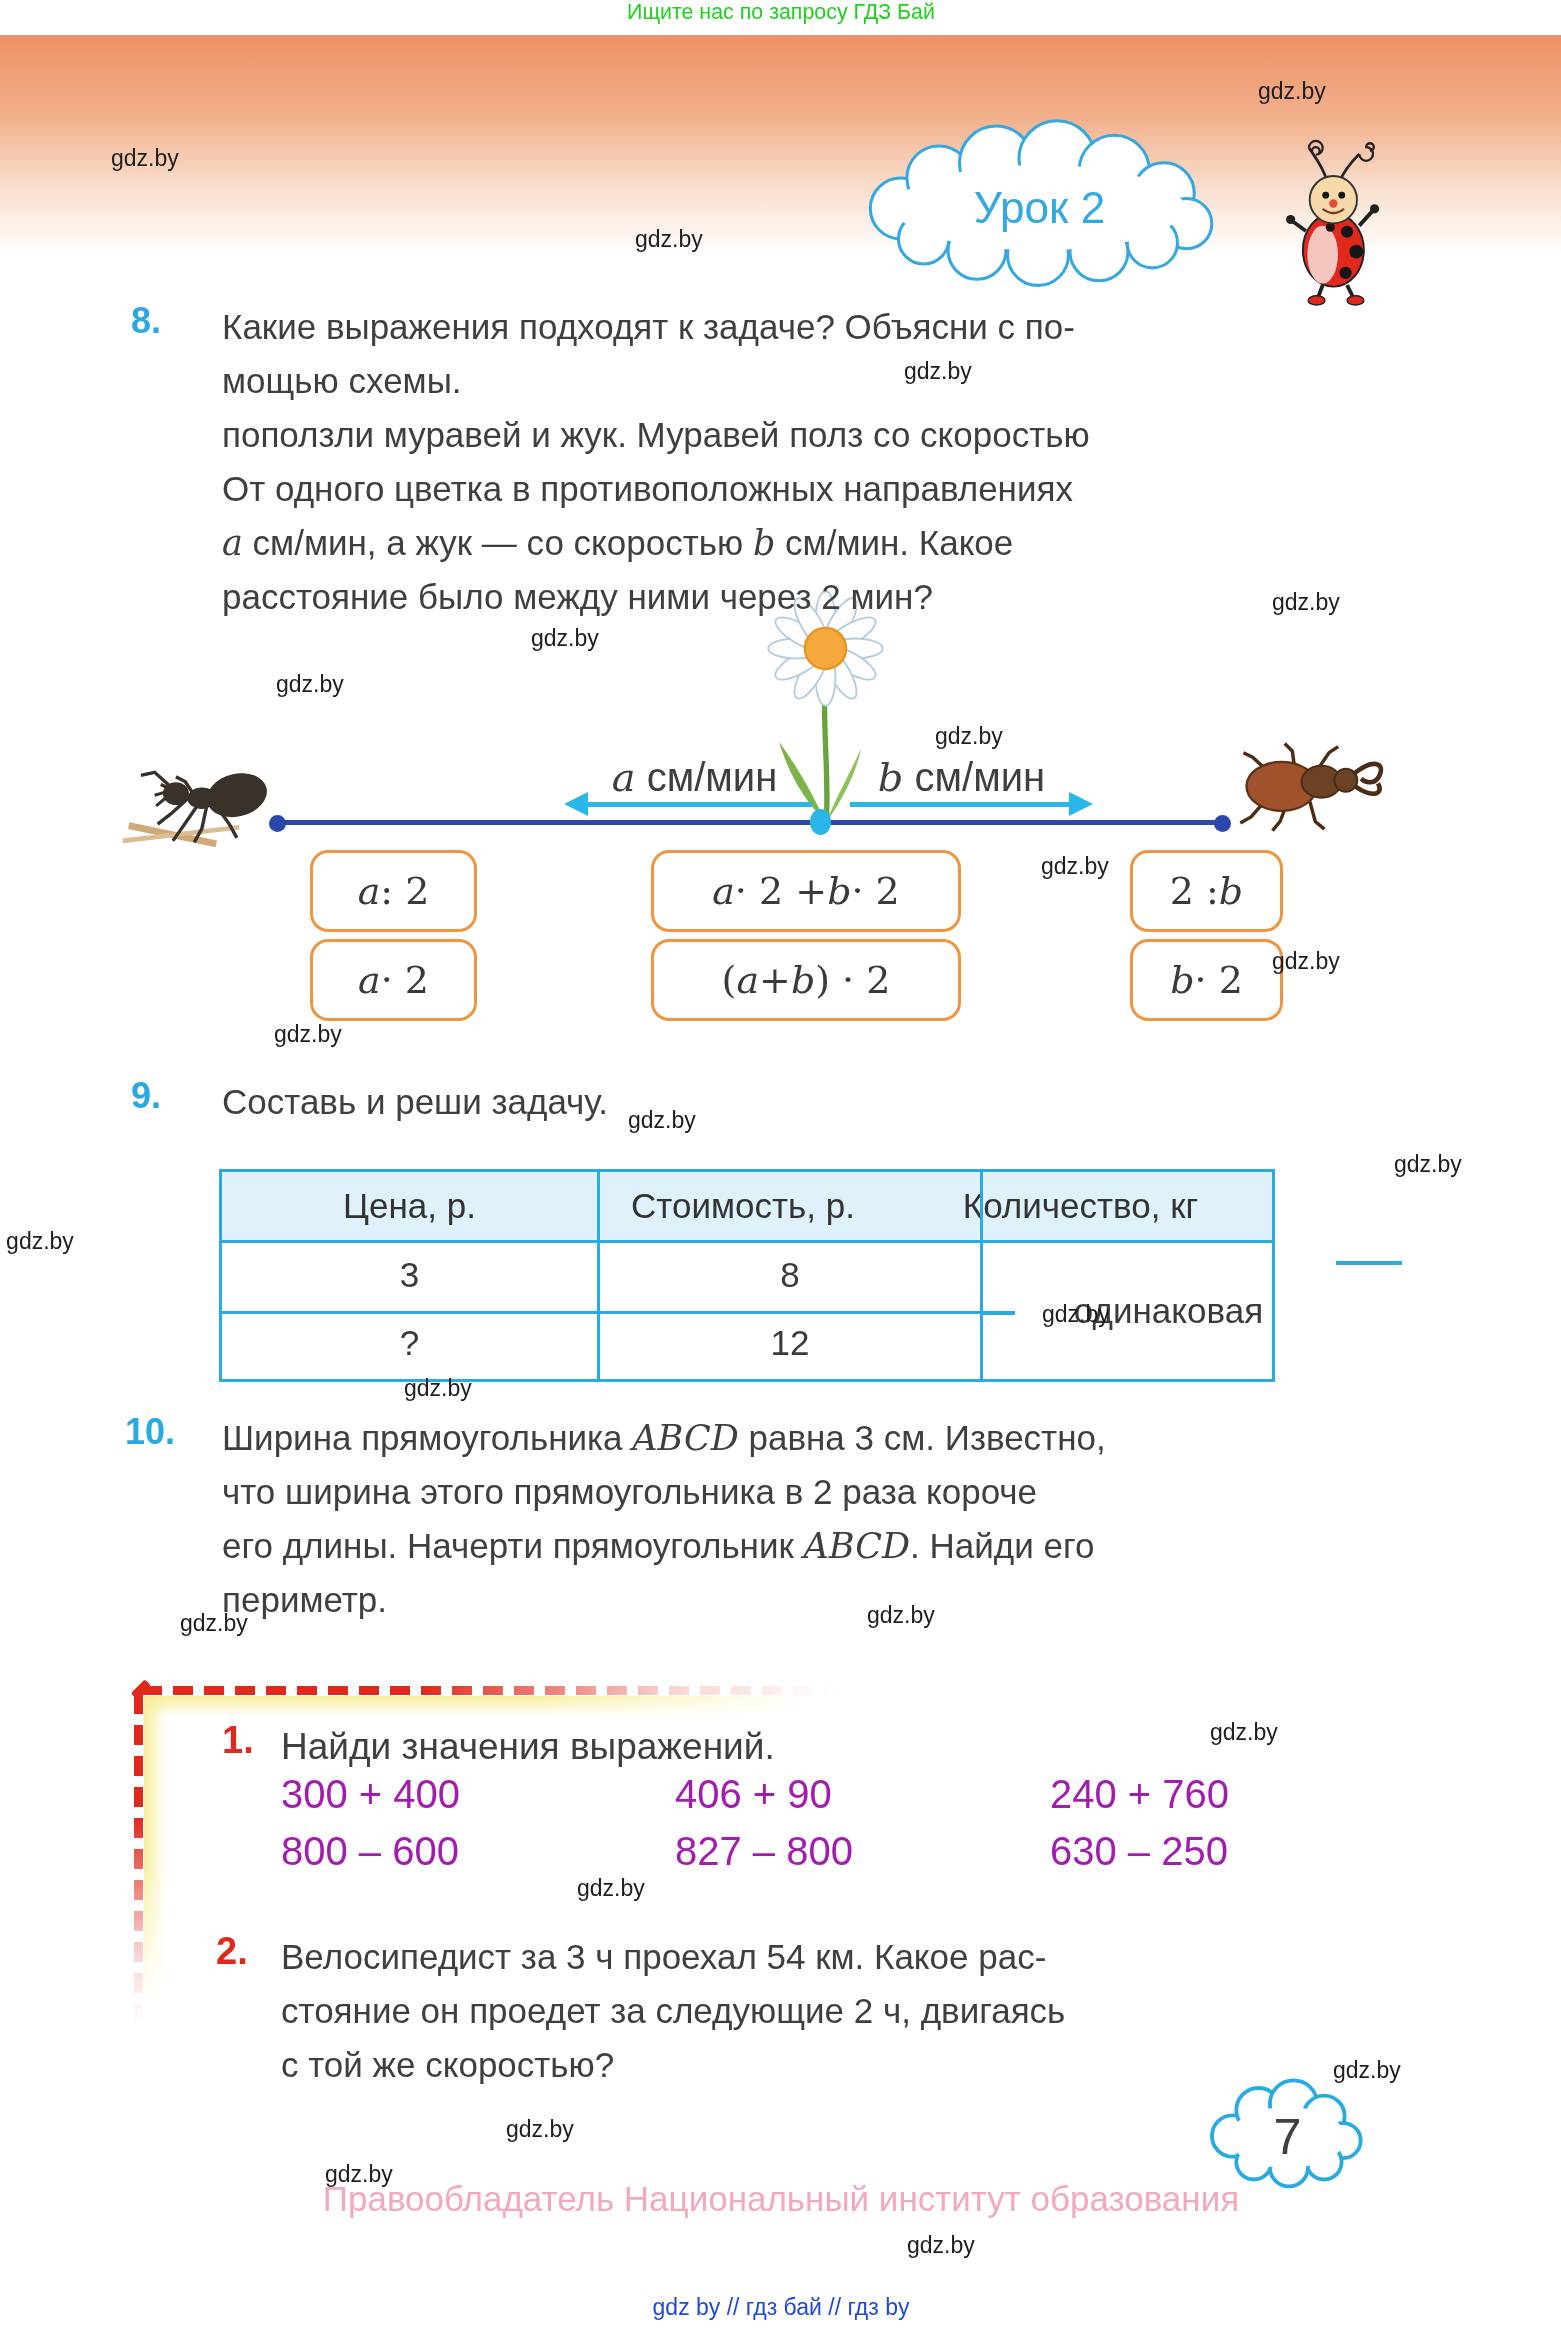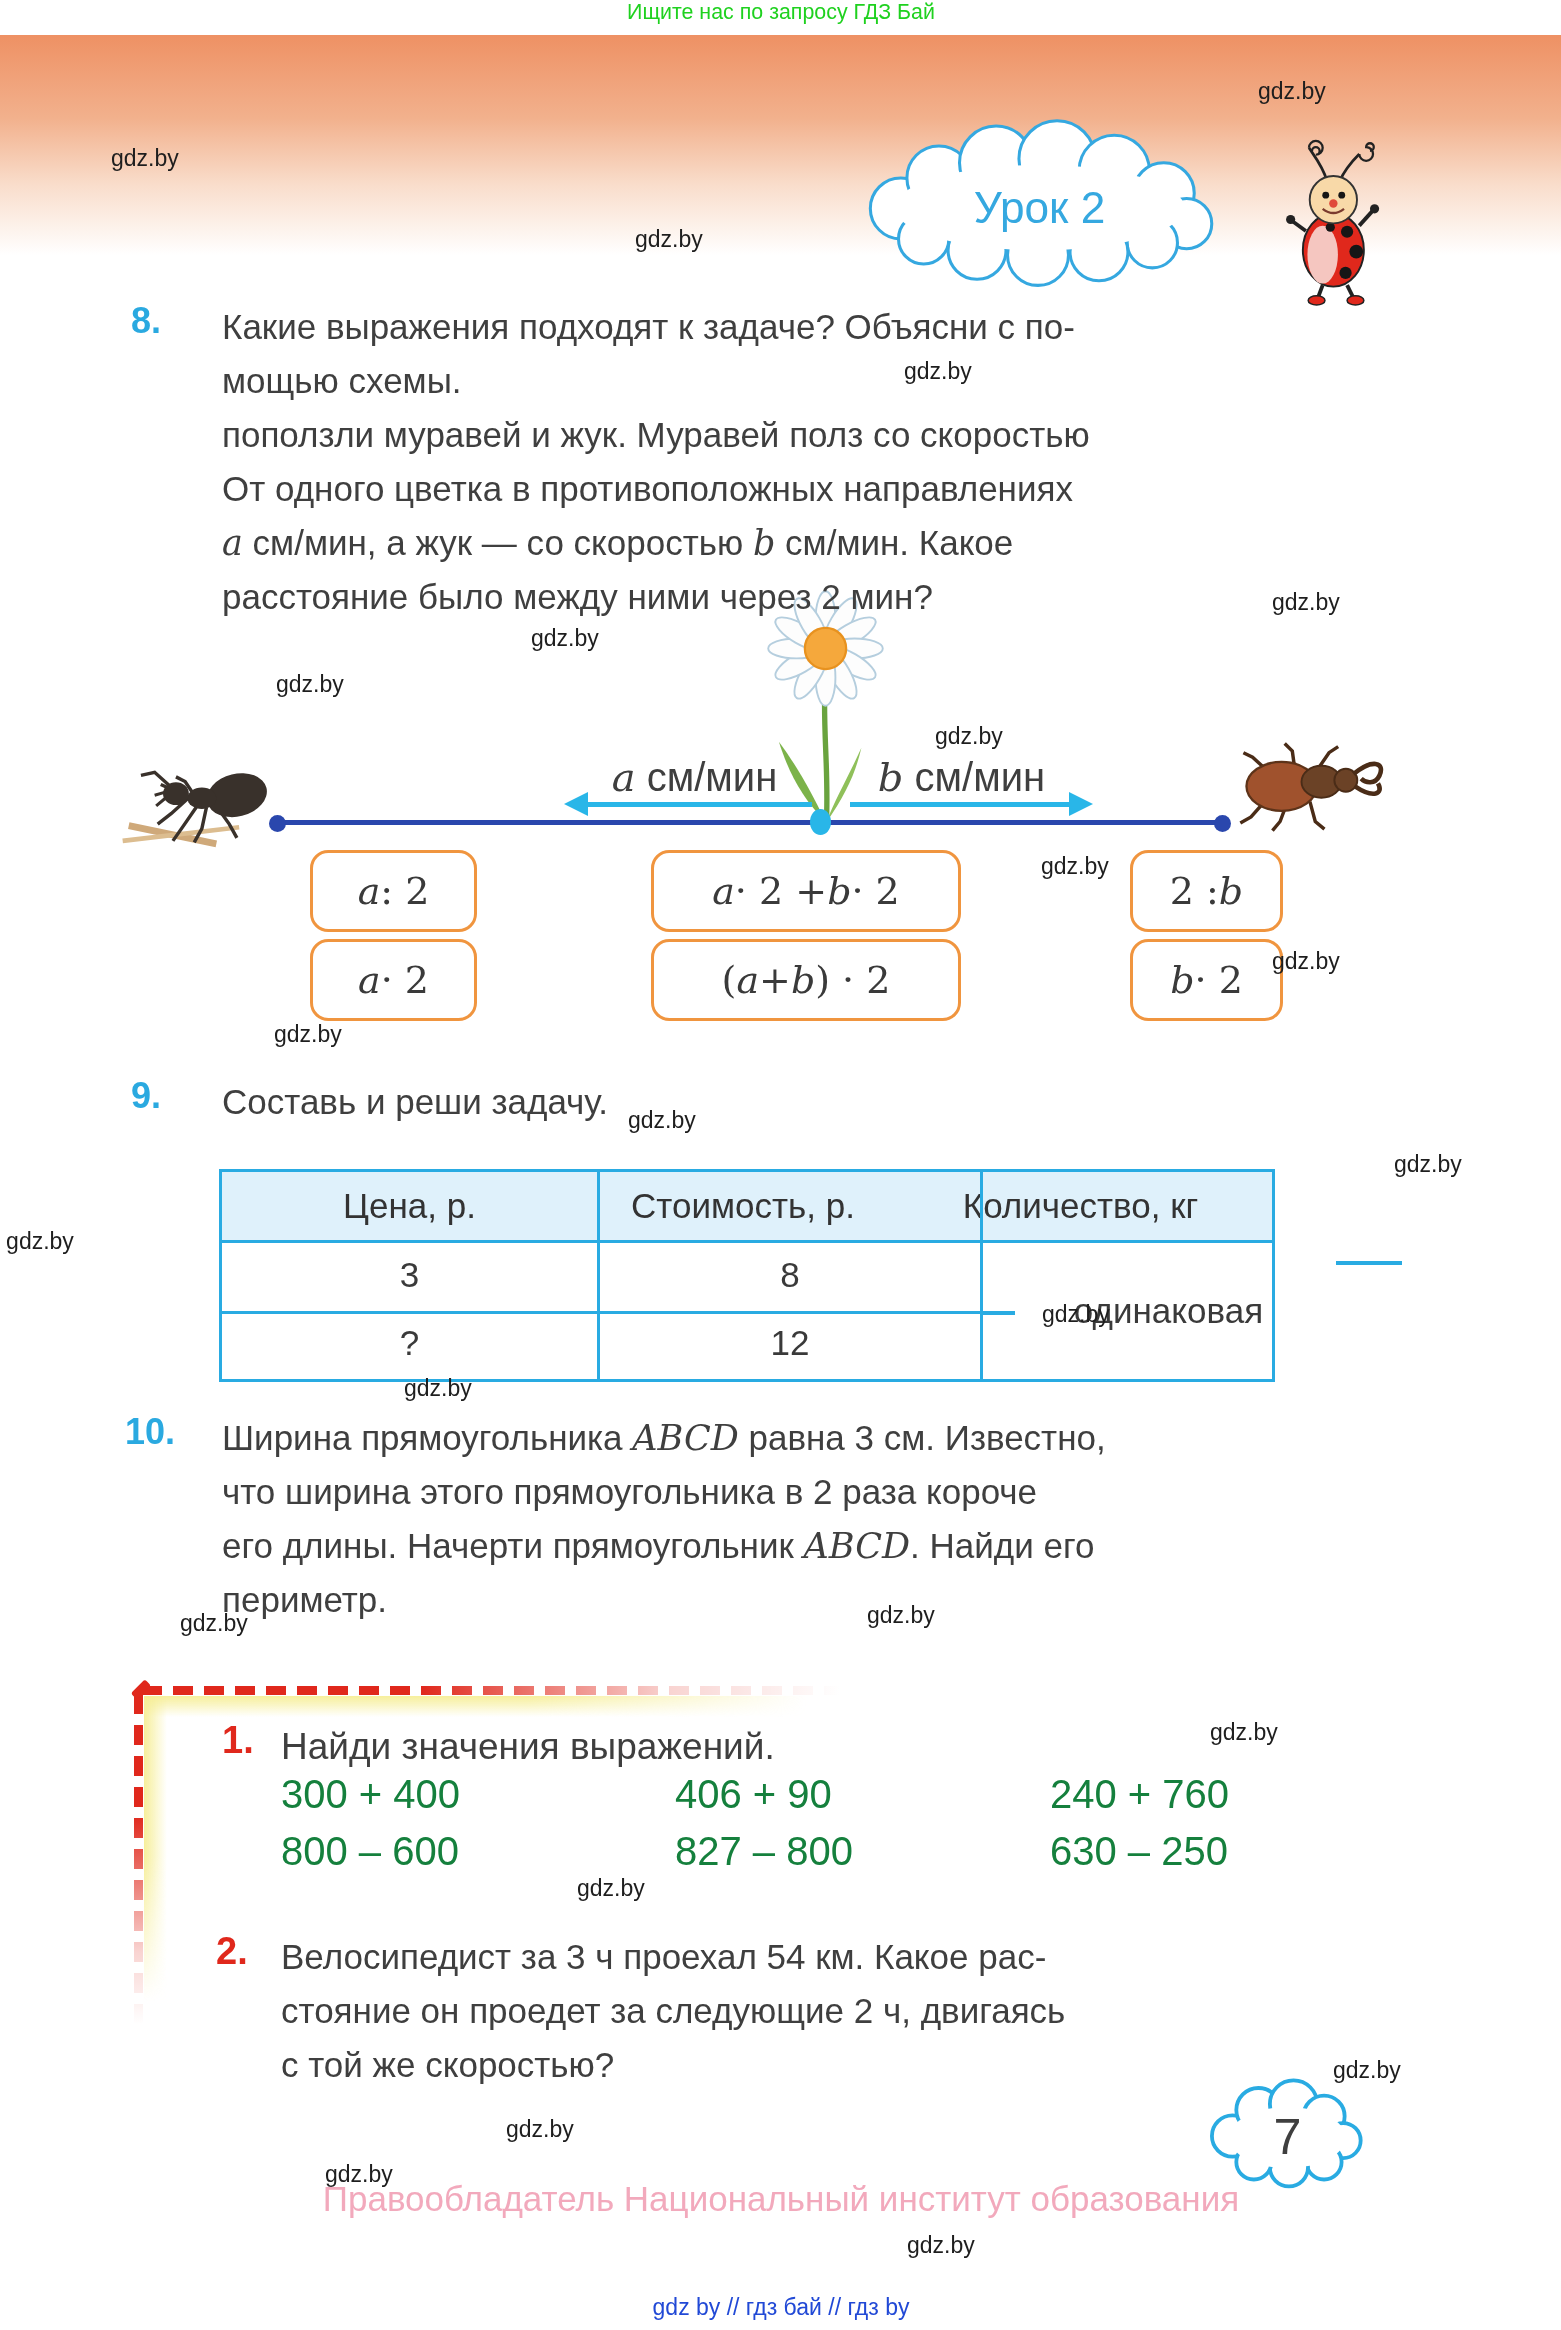--- a/index.html
+++ b/index.html
@@ -56,21 +56,21 @@
   .dash-corner { position:absolute; left:131px; top:1685px; width:20px; height:9.2px; background:var(--task_red);
     transform:rotate(-45deg); border-radius:3.1px; z-index:2; }
   .glow-top { position:absolute; left:145px; top:1696px; width:696px; height:21.4px;
     background:linear-gradient(180deg, rgba(246,238,150,0.95), rgba(246,238,150,0));
     -webkit-mask-image:linear-gradient(90deg,#000 55%, transparent 95%);
     mask-image:linear-gradient(90deg,#000 55%, transparent 95%); z-index:1; }
   .glow-left { position:absolute; left:144px; top:1696px; width:23px; height:321px;
     background:linear-gradient(90deg, rgba(246,238,150,0.95), rgba(246,238,150,0));
     -webkit-mask-image:linear-gradient(180deg,#000 50%, transparent 95%);
     mask-image:linear-gradient(180deg,#000 50%, transparent 95%); z-index:1; }
-  .hwexpr { position:absolute; font-size:40px; color:#15803d; white-space:nowrap; z-index:3; }
+  .hwexpr { position:absolute; font-size:40px; color:#a21caf; white-space:nowrap; z-index:3; }
   .copyright { position:absolute; top:2179px; left:0; width:100%; text-align:center;
     font-size:35px; color:var(--copyright_pink); z-index:3; }
   .links { position:absolute; top:2294px; left:0; width:100%; text-align:center;
     font-size:23px; color:var(--links_blue); z-index:3; }
   svg { position:absolute; z-index:2; overflow:visible; }
   svg text { font-family:"Liberation Sans", sans-serif; }
 </style>
 </head>
 <body>
 

